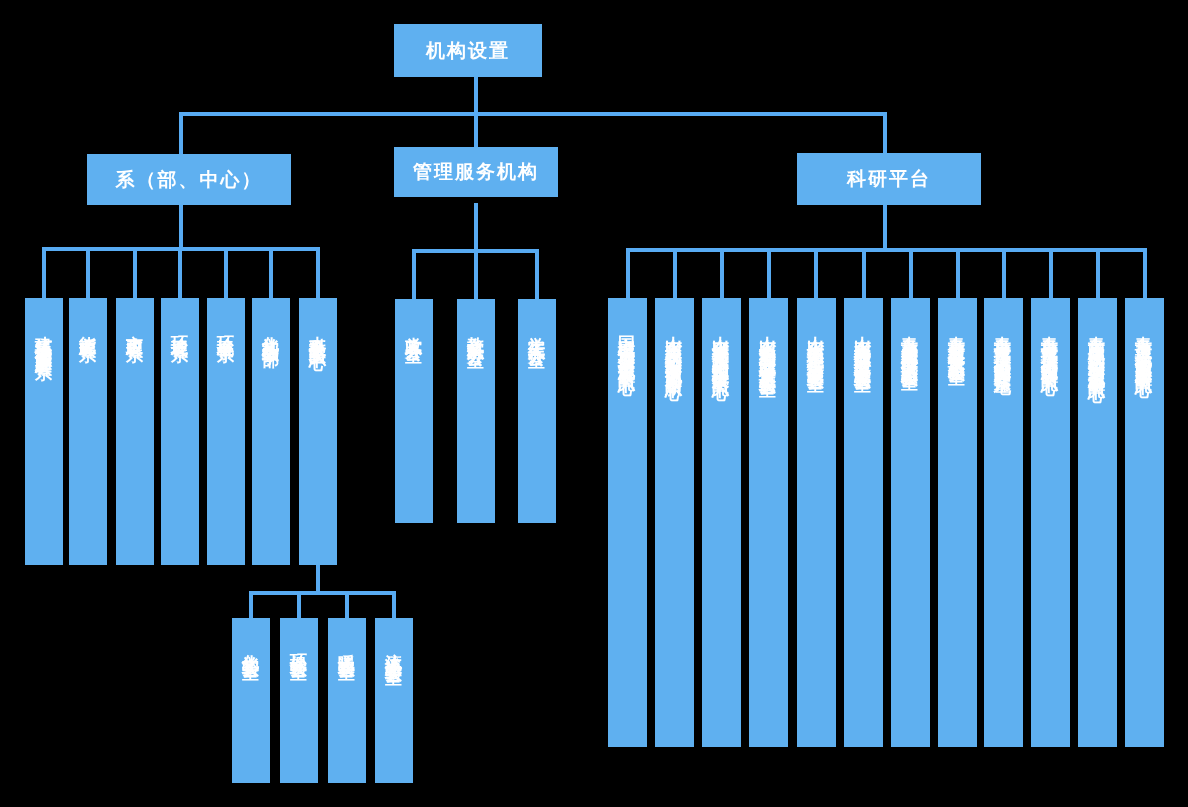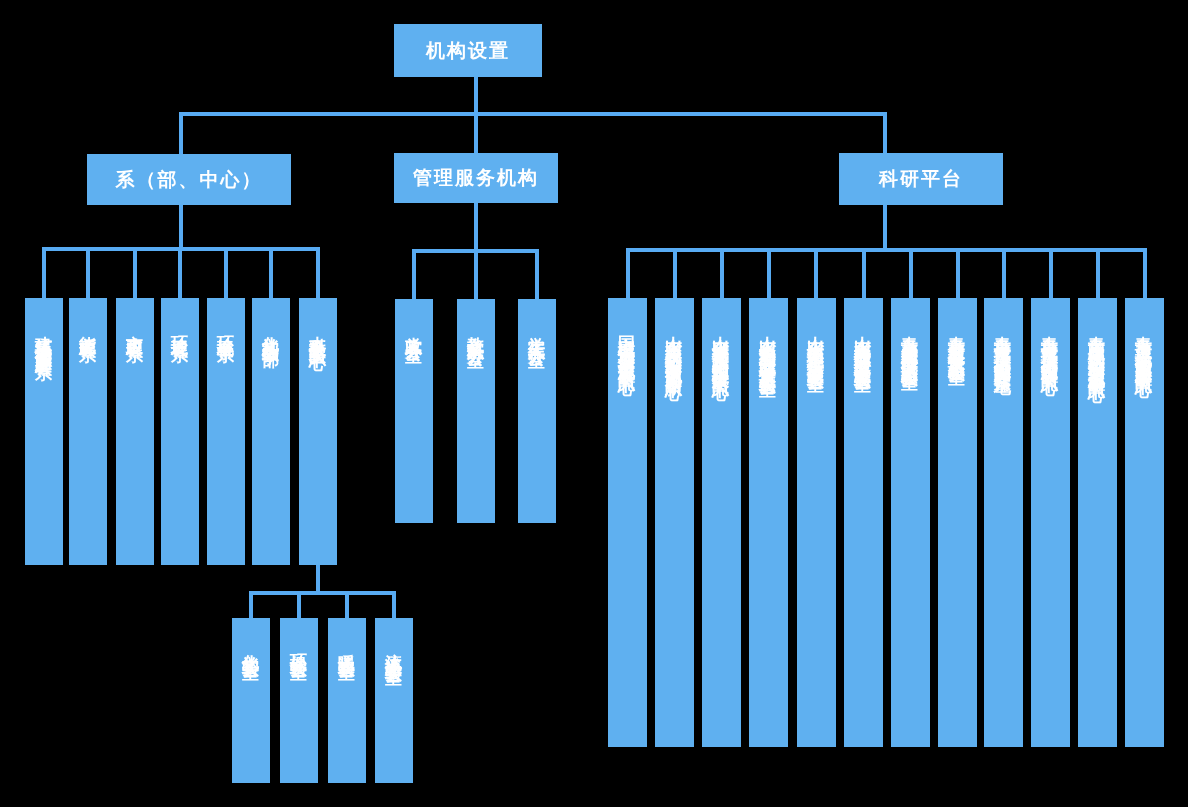--- a/index.html
+++ b/index.html
@@ -90,35 +90,35 @@
     <i class="ln" style="left:345px;top:591px;width:4px;height:27px"></i>
     <i class="ln" style="left:392px;top:591px;width:4px;height:27px"></i>
 
     <div class="node v sub" style="left:232px;top:618px;width:38px;height:165px">化学实验室</div>
     <div class="node v sub" style="left:280px;top:618px;width:38px;height:165px">环保实验室</div>
     <div class="node v sub" style="left:328px;top:618px;width:38px;height:165px">暖通实验室</div>
     <div class="node v sub" style="left:375px;top:618px;width:38px;height:165px">流体力学实验室</div>
   </div>
 
   <div>
-    <div class="node h" style="left:394px;top:153px;width:164px;height:50px">管理服务机构</div>
+    <div class="node h" style="left:394px;top:147px;width:164px;height:50px">管理服务机构</div>
 
     <i class="ln" style="left:474px;top:203px;width:4px;height:48px"></i>
     <i class="ln" style="left:412px;top:249px;width:127px;height:4px"></i>
     <i class="ln" style="left:412px;top:249px;width:4px;height:50px"></i>
     <i class="ln" style="left:474px;top:249px;width:4px;height:50px"></i>
     <i class="ln" style="left:535px;top:249px;width:4px;height:50px"></i>
 
     <div class="node v" style="left:395px;top:299px;width:38px;height:224px">党政办公室</div>
     <div class="node v" style="left:457px;top:299px;width:38px;height:224px">教学科研办公室</div>
     <div class="node v" style="left:518px;top:299px;width:38px;height:224px">学生工作办公室</div>
   </div>
 
   <div>
-    <div class="node h" style="left:839px;top:153px;width:164px;height:52px">科研平台</div>
+    <div class="node h" style="left:797px;top:153px;width:184px;height:52px">科研平台</div>
 
     <i class="ln" style="left:883px;top:205px;width:4px;height:45px"></i>
     <i class="ln" style="left:626px;top:248px;width:520px;height:4px"></i>
     <i class="ln" style="left:626px;top:248px;width:4px;height:50px"></i>
     <i class="ln" style="left:673px;top:248px;width:4px;height:50px"></i>
     <i class="ln" style="left:720px;top:248px;width:4px;height:50px"></i>
     <i class="ln" style="left:767px;top:248px;width:4px;height:50px"></i>
     <i class="ln" style="left:814px;top:248px;width:4px;height:50px"></i>
     <i class="ln" style="left:862px;top:248px;width:4px;height:50px"></i>
     <i class="ln" style="left:909px;top:248px;width:4px;height:50px"></i>

